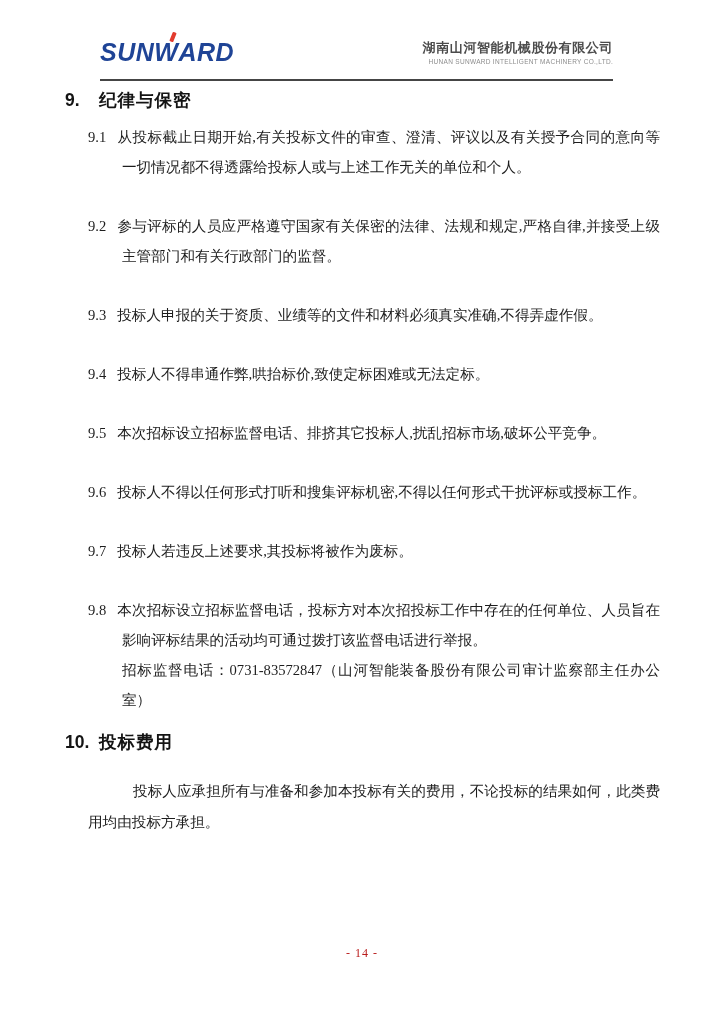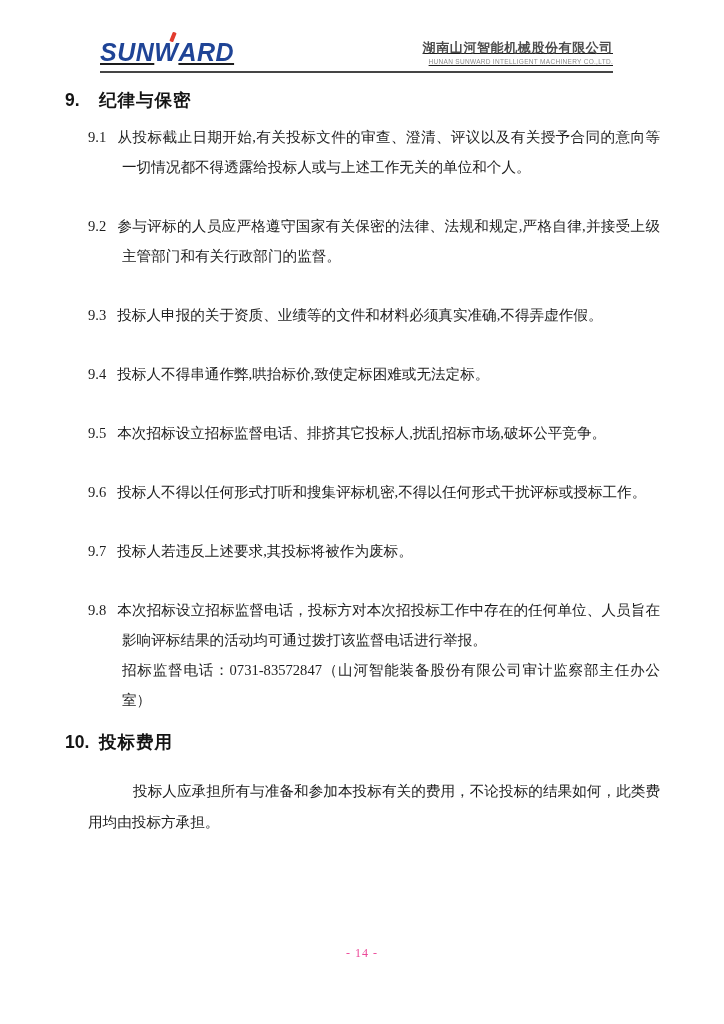--- a/index.html
+++ b/index.html
@@ -6,21 +6,21 @@
   .page {
     position:relative; width:724px; height:1024px; background:#ffffff;
     overflow:hidden; color:#1c1c1c;
     font-family:"Liberation Serif","DejaVu Serif",serif;
   }
 
   
   .header {
     position:absolute; left:100px; top:40px; width:513px;
     display:flex; justify-content:space-between; align-items:flex-end;
-    padding-bottom:6px; border-bottom:2.5px solid #454545;text-decoration:underline;
+    padding-bottom:14px; border-bottom:2.5px solid #454545;
   }
   .logo {
     font-family:"Liberation Sans",sans-serif; font-style:italic; font-weight:800;
     font-size:25px; color:#1f4496; line-height:1; letter-spacing:0.5px;
     white-space:nowrap;
   }
   .logo .logo-w { position:relative; display:inline-block; }
   .logo .logo-w::after {
     content:""; position:absolute; top:-8px; right:3px; width:4px; height:10px;
     background:#e23b2e; transform:rotate(22deg); border-radius:1px;
@@ -54,21 +54,21 @@
 
   .section-10 { margin-top:-14px; }
   .para {
     margin:22px 0 12px 23px; line-height:31px; text-indent:45px;
     text-align:justify; color:#1d1d1d;
   }
 
   
   .footer {
     position:absolute; top:946px; left:0; width:724px; text-align:center;
-    font-size:12px; color:#ec4899; letter-spacing:1px;
+    font-size:12px; color:#b91c1c; letter-spacing:1px;
   }
 </style>
 </head>
 <body>
 
 <div class="page">
 
   <div class="header">
     <div class="logo">
       <span>SUN</span><span class="logo-w">W</span><span>ARD</span>

